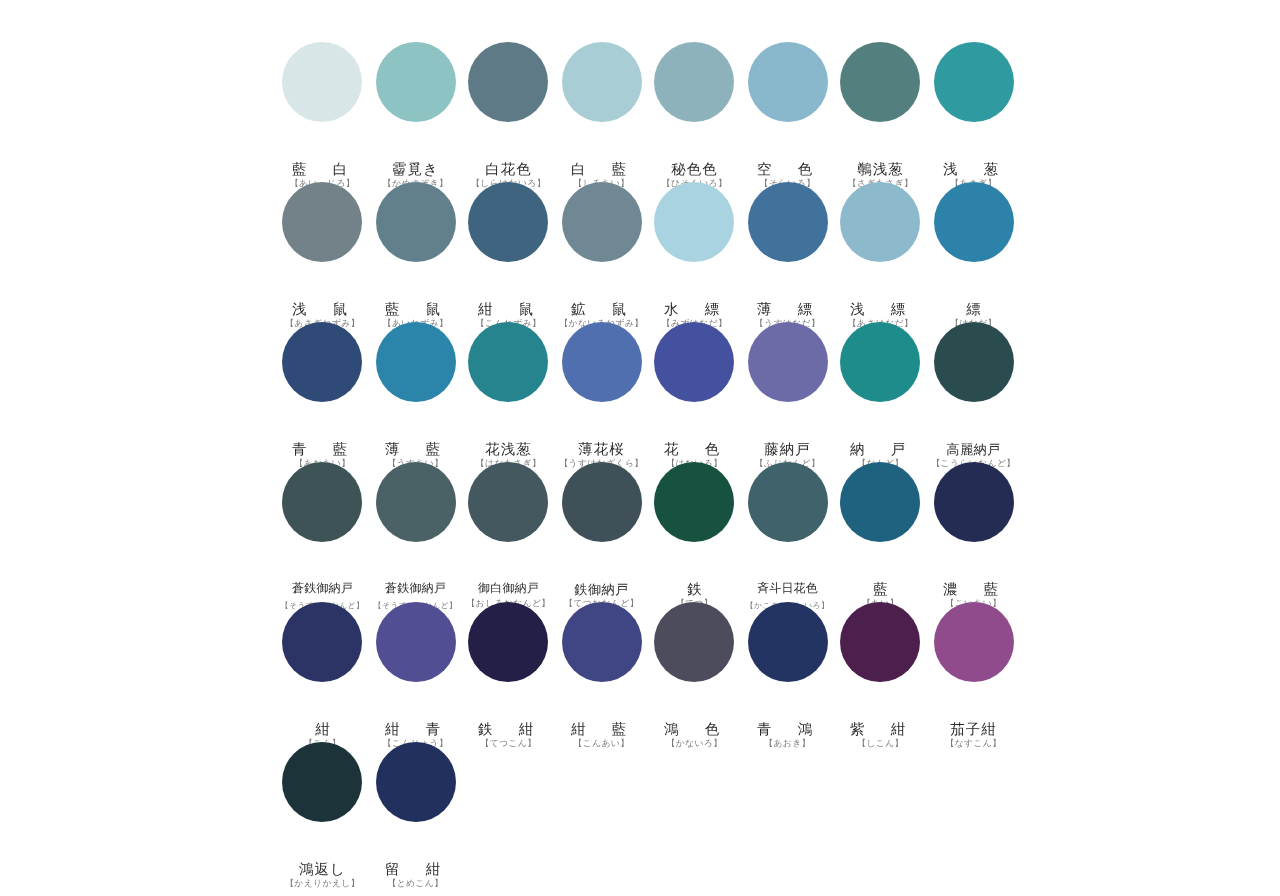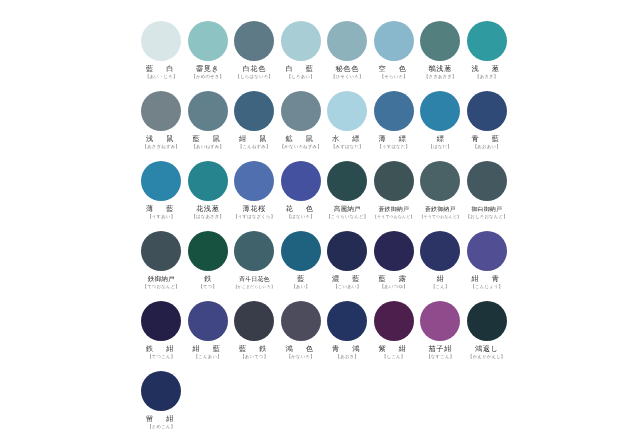--- a/index.html
+++ b/index.html
@@ -41,21 +41,21 @@
     justify-content: flex-start;
   }
   .swatch-dot {
     width: 40px;
     height: 40px;
     border-radius: 50%;
     margin-top: 1px;
     flex: 0 0 auto;
   }
   .swatch-name {
-    margin-top: 4px;
+    margin-top: 20px;
     font-size: 7.2px;
     line-height: 8px;
     color: #2b2b2b;
     letter-spacing: 1.4px;
     text-align: center;
     white-space: nowrap;
     transform-origin: center top;
   }
   .swatch-reading {
     margin-top: 1px;
@@ -142,20 +142,25 @@
         <div class="swatch-dot" style="background-color: rgb(169, 211, 224);"></div>
         <div class="swatch-name name-len-2">水　縹</div>
         <div class="swatch-reading">【みずはなだ】</div>
       </div>
       <div class="swatch-cell">
         <div class="swatch-dot" style="background-color: rgb(64, 114, 156);"></div>
         <div class="swatch-name name-len-2">薄　縹</div>
         <div class="swatch-reading">【うすはなだ】</div>
       </div>
       <div class="swatch-cell">
+        <div class="swatch-dot" style="background-color: rgb(141, 185, 204);"></div>
+        <div class="swatch-name name-len-2">浅　縹</div>
+        <div class="swatch-reading">【あさはなだ】</div>
+      </div>
+      <div class="swatch-cell">
         <div class="swatch-dot" style="background-color: rgb(44, 130, 168);"></div>
         <div class="swatch-name name-len-1">縹</div>
         <div class="swatch-reading">【はなだ】</div>
       </div>
       <div class="swatch-cell">
         <div class="swatch-dot" style="background-color: rgb(47, 74, 119);"></div>
         <div class="swatch-name name-len-2">青　藍</div>
         <div class="swatch-reading">【あおあい】</div>
       </div>
       <div class="swatch-cell">
@@ -172,20 +177,30 @@
         <div class="swatch-dot" style="background-color: rgb(79, 111, 174);"></div>
         <div class="swatch-name name-len-3">薄花桜</div>
         <div class="swatch-reading">【うすはなざくら】</div>
       </div>
       <div class="swatch-cell">
         <div class="swatch-dot" style="background-color: rgb(67, 81, 158);"></div>
         <div class="swatch-name name-len-2">花　色</div>
         <div class="swatch-reading">【はないろ】</div>
       </div>
       <div class="swatch-cell">
+        <div class="swatch-dot" style="background-color: rgb(108, 107, 168);"></div>
+        <div class="swatch-name name-len-3">藤納戸</div>
+        <div class="swatch-reading">【ふじなんど】</div>
+      </div>
+      <div class="swatch-cell">
+        <div class="swatch-dot" style="background-color: rgb(31, 140, 140);"></div>
+        <div class="swatch-name name-len-2">納　戸</div>
+        <div class="swatch-reading">【なんど】</div>
+      </div>
+      <div class="swatch-cell">
         <div class="swatch-dot" style="background-color: rgb(43, 76, 78);"></div>
         <div class="swatch-name name-len-4">高麗納戸</div>
         <div class="swatch-reading">【こうらいなんど】</div>
       </div>
       <div class="swatch-cell">
         <div class="swatch-dot" style="background-color: rgb(61, 83, 86);"></div>
         <div class="swatch-name name-len-5">蒼鉄御納戸</div>
         <div class="swatch-reading read-long">【そうてつおなんど】</div>
       </div>
       <div class="swatch-cell">
@@ -217,48 +232,38 @@
         <div class="swatch-dot" style="background-color: rgb(31, 98, 128);"></div>
         <div class="swatch-name name-len-1">藍</div>
         <div class="swatch-reading">【あい】</div>
       </div>
       <div class="swatch-cell">
         <div class="swatch-dot" style="background-color: rgb(36, 44, 84);"></div>
         <div class="swatch-name name-len-2">濃　藍</div>
         <div class="swatch-reading">【こいあい】</div>
       </div>
       <div class="swatch-cell">
-        <div class="swatch-dot" style="background-color: rgb(43, 39, 85);"></div>
-        <div class="swatch-name name-len-2">藍　露</div>
-        <div class="swatch-reading">【あいつゆ】</div>
-      </div>
-      <div class="swatch-cell">
         <div class="swatch-dot" style="background-color: rgb(43, 52, 100);"></div>
         <div class="swatch-name name-len-1">紺</div>
         <div class="swatch-reading">【こん】</div>
       </div>
       <div class="swatch-cell">
         <div class="swatch-dot" style="background-color: rgb(81, 78, 148);"></div>
         <div class="swatch-name name-len-2">紺　青</div>
         <div class="swatch-reading">【こんじょう】</div>
       </div>
       <div class="swatch-cell">
         <div class="swatch-dot" style="background-color: rgb(35, 31, 70);"></div>
         <div class="swatch-name name-len-2">鉄　紺</div>
         <div class="swatch-reading">【てつこん】</div>
       </div>
       <div class="swatch-cell">
         <div class="swatch-dot" style="background-color: rgb(64, 69, 131);"></div>
         <div class="swatch-name name-len-2">紺　藍</div>
         <div class="swatch-reading">【こんあい】</div>
-      </div>
-      <div class="swatch-cell">
-        <div class="swatch-dot" style="background-color: rgb(57, 61, 74);"></div>
-        <div class="swatch-name name-len-2">藍　鉄</div>
-        <div class="swatch-reading">【あいてつ】</div>
       </div>
       <div class="swatch-cell">
         <div class="swatch-dot" style="background-color: rgb(77, 76, 92);"></div>
         <div class="swatch-name name-len-2">鴻　色</div>
         <div class="swatch-reading">【かないろ】</div>
       </div>
       <div class="swatch-cell">
         <div class="swatch-dot" style="background-color: rgb(35, 52, 99);"></div>
         <div class="swatch-name name-len-2">青　鴻</div>
         <div class="swatch-reading">【あおき】</div>

